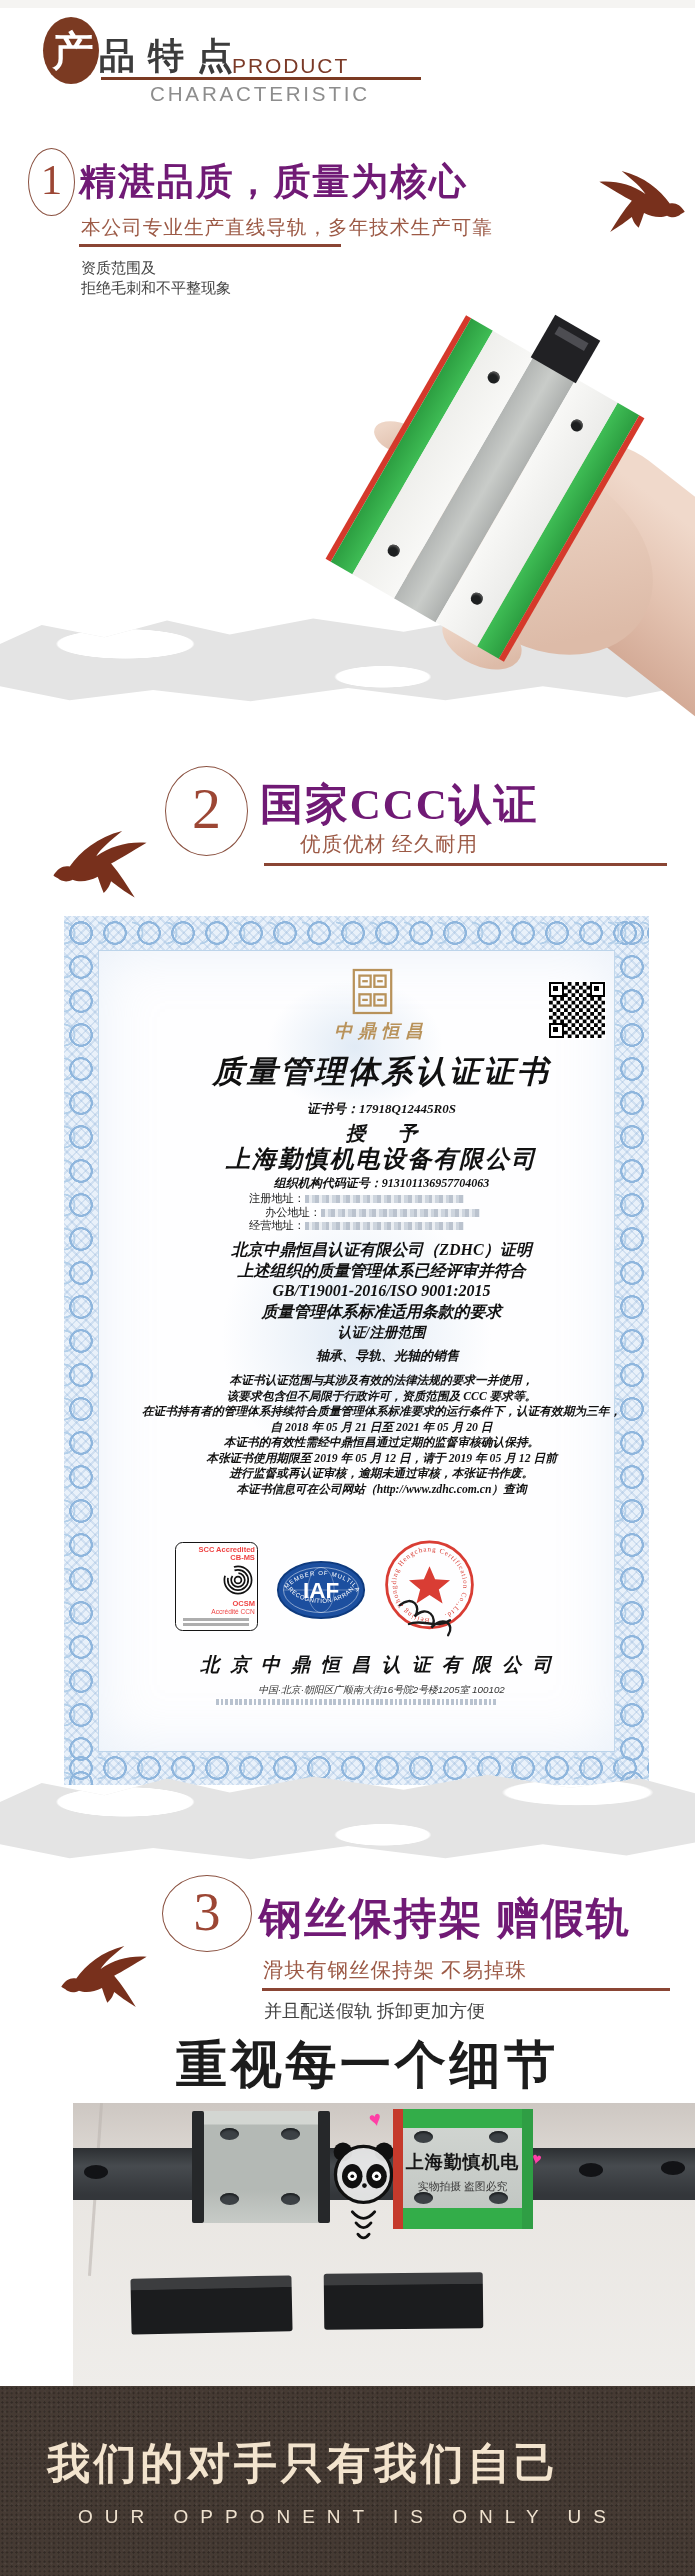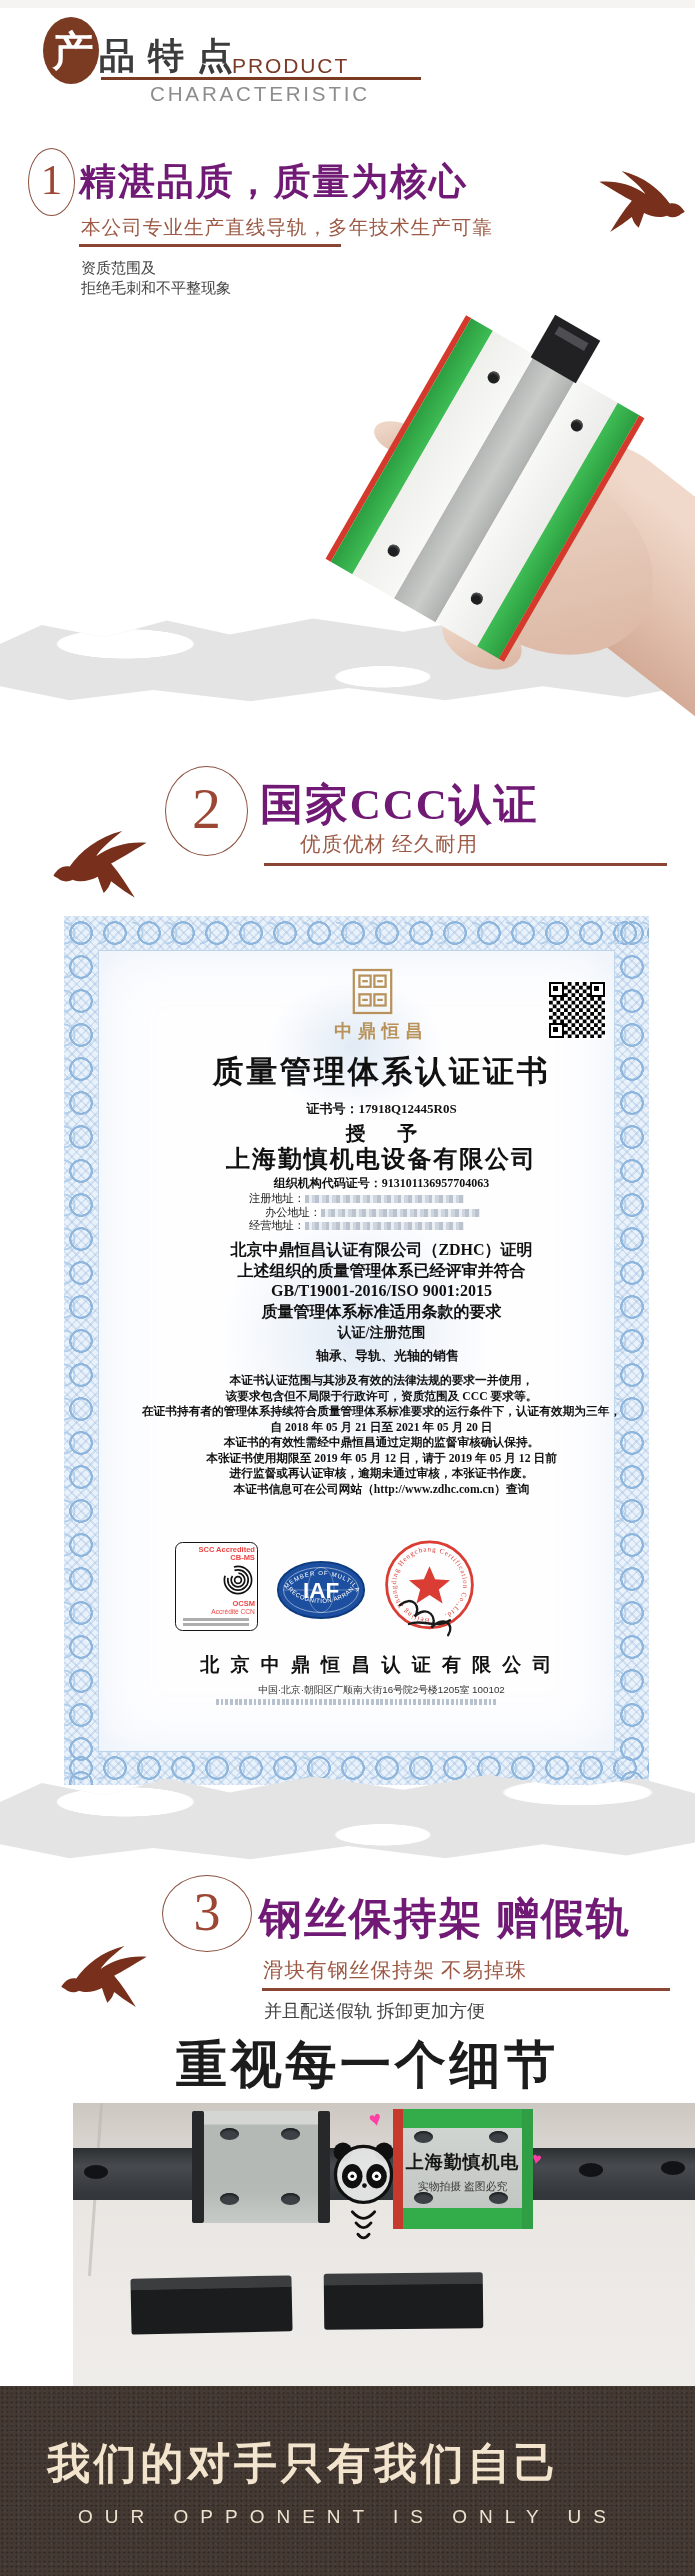--- a/index.html
+++ b/index.html
@@ -49,21 +49,21 @@
         background-image:repeating-linear-gradient(45deg,rgba(110,155,205,.20) 0 1.9px,transparent 1.9px 6.6px),
                          repeating-linear-gradient(-45deg,rgba(110,155,205,.20) 0 1.9px,transparent 1.9px 6.6px);}
   .chain{position:absolute;background-image:
            radial-gradient(circle at 17px 17px,transparent 9.4px,#8fb6dd 9.8px 11.7px,transparent 12px),
            radial-gradient(circle at 0px 17px,transparent 9.4px,#b3cfe9 9.8px 11.2px,transparent 11.7px);
          background-size:34px 34px;}
   .chain.h{left:0;width:585px;height:34px;}
   .chain.v{top:0;width:34px;height:869px;background-size:34px 34px;}
   .cert-inner{position:absolute;left:34px;top:34px;width:517px;height:802px;background:#fefeff;
               box-shadow:inset 0 0 0 0.9px #bcd4ea, inset 0 0 56px rgba(170,200,230,.25);}
-  .cert .ctext{left:34px;width:567px;text-align:center;color:#111;}
+  .cert .ctext{left:34px;width:567px;text-align:center;color:#111;font-style:italic;}
   .wmk{border-radius:50%;background:radial-gradient(closest-side,rgba(150,185,220,.28),transparent 72%);}
   .blurbar{display:inline-block;height:8.4px;width:159px;vertical-align:middle;opacity:.8;
            background:repeating-linear-gradient(90deg,#aab4c2 0 3.7px,#e7ebf0 3.7px 6.6px,#c2cbd6 6.6px 10.3px);}
   .addr-row{left:34px;width:517px;text-align:center;font-size:11.2px;color:#222;}
   .qr{left:485px;top:66px;width:56px;height:56px;background:
         conic-gradient(#000 25%,#fff 0 50%,#000 0 75%,#fff 0) 0 0/7.5px 7.5px;outline:1.9px solid #fff;}
   .qr-f{position:absolute;width:15px;height:15px;background:#fff;border:2.8px solid #000;box-sizing:border-box;}
   .qr-f:after{content:"";position:absolute;left:1.9px;top:1.9px;width:5.6px;height:5.6px;background:#000;}
   .seal-scc{left:111px;top:626px;width:77px;border:1.9px solid #151515;border-radius:7.5px;background:#fff;
             text-align:right;padding:2.8px 1.9px;color:#ef4444;}

